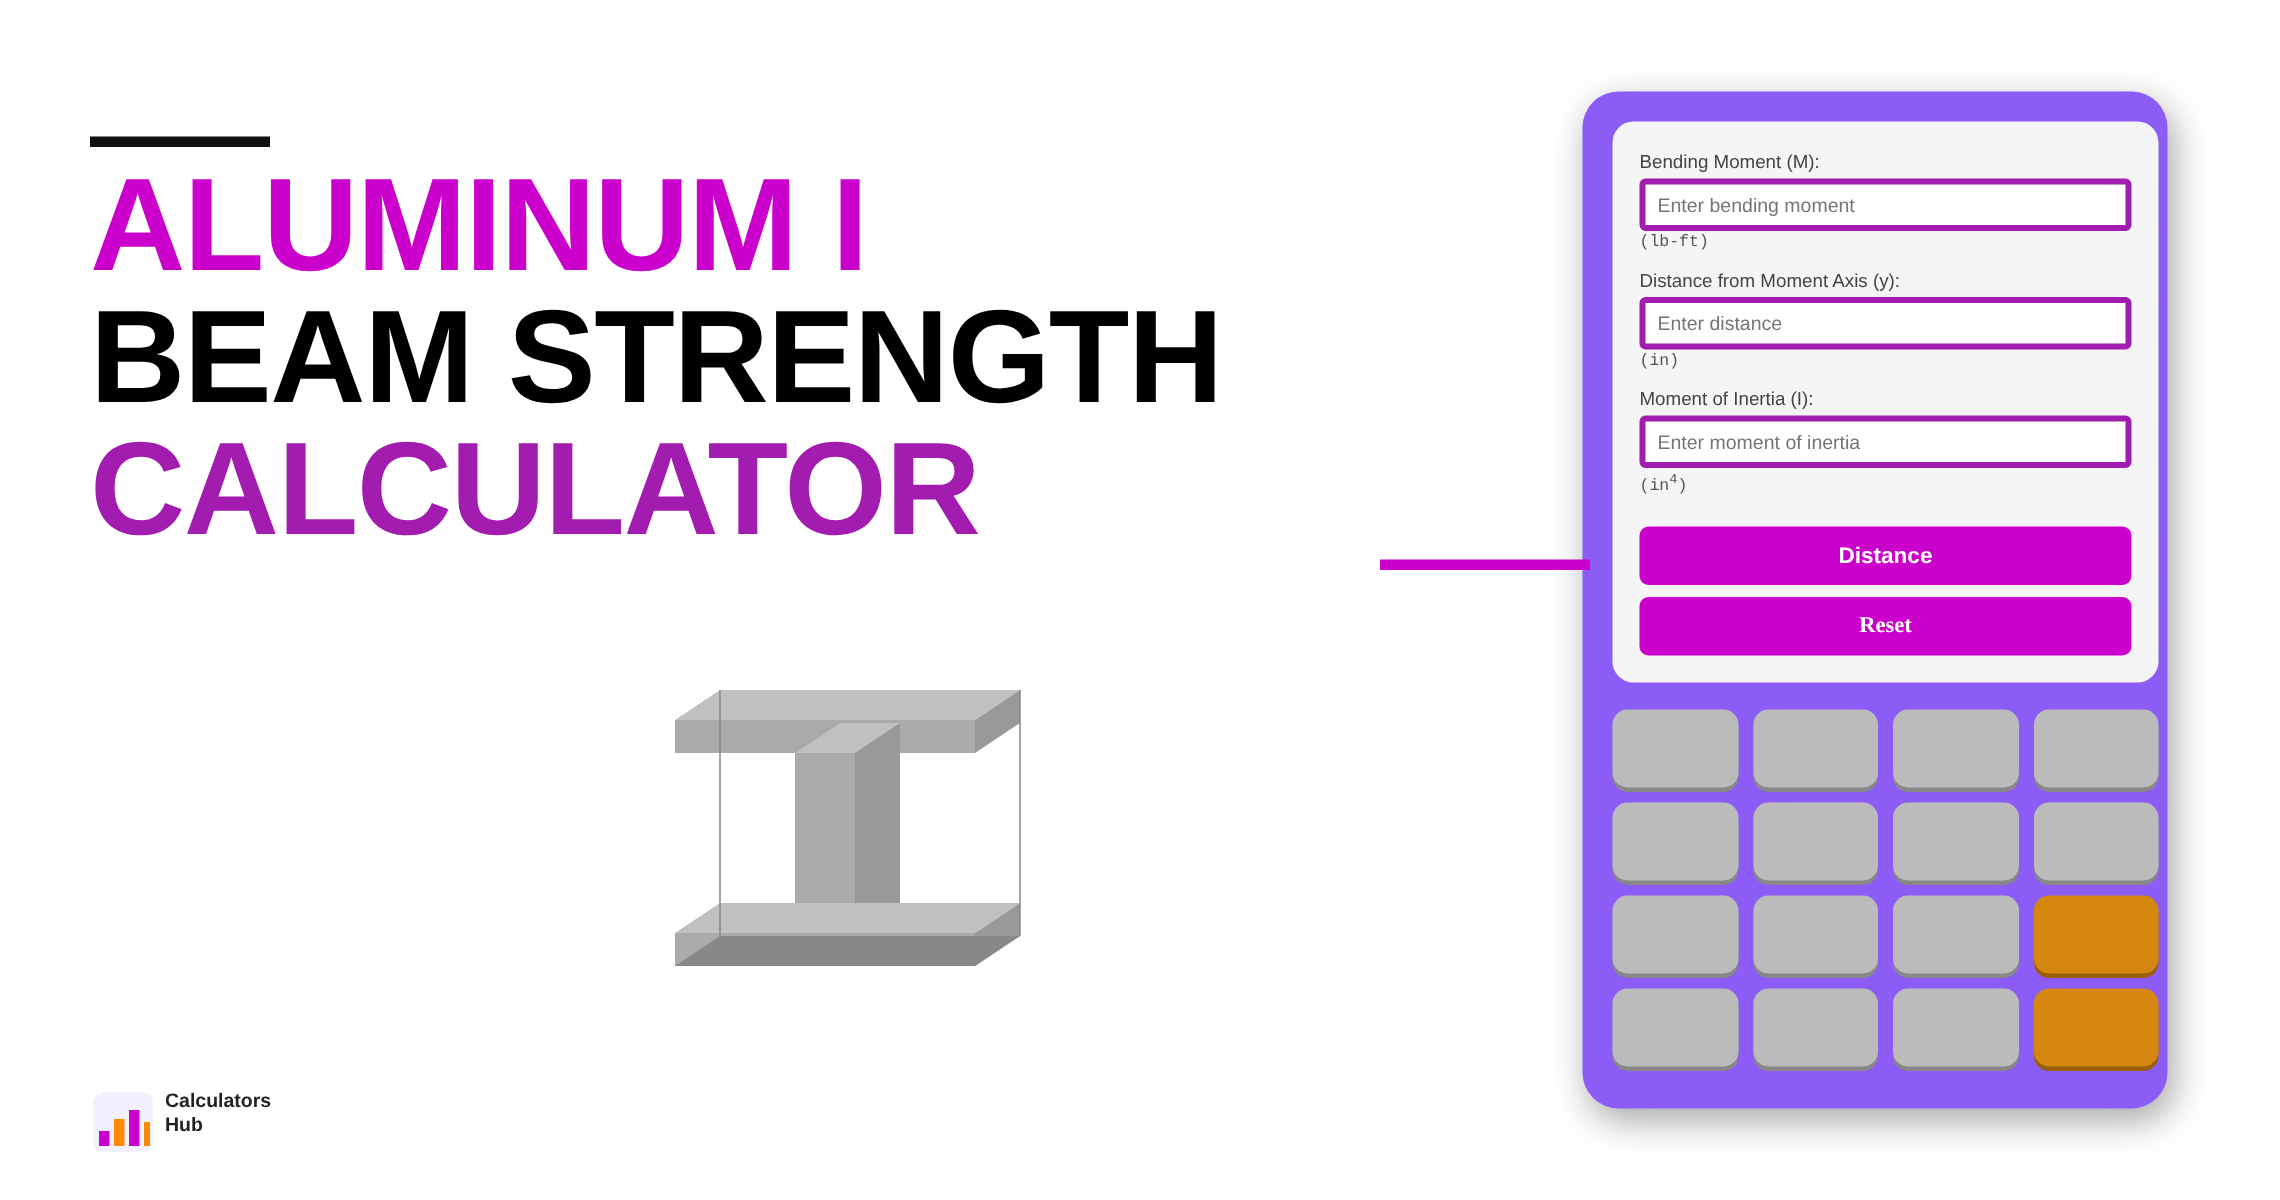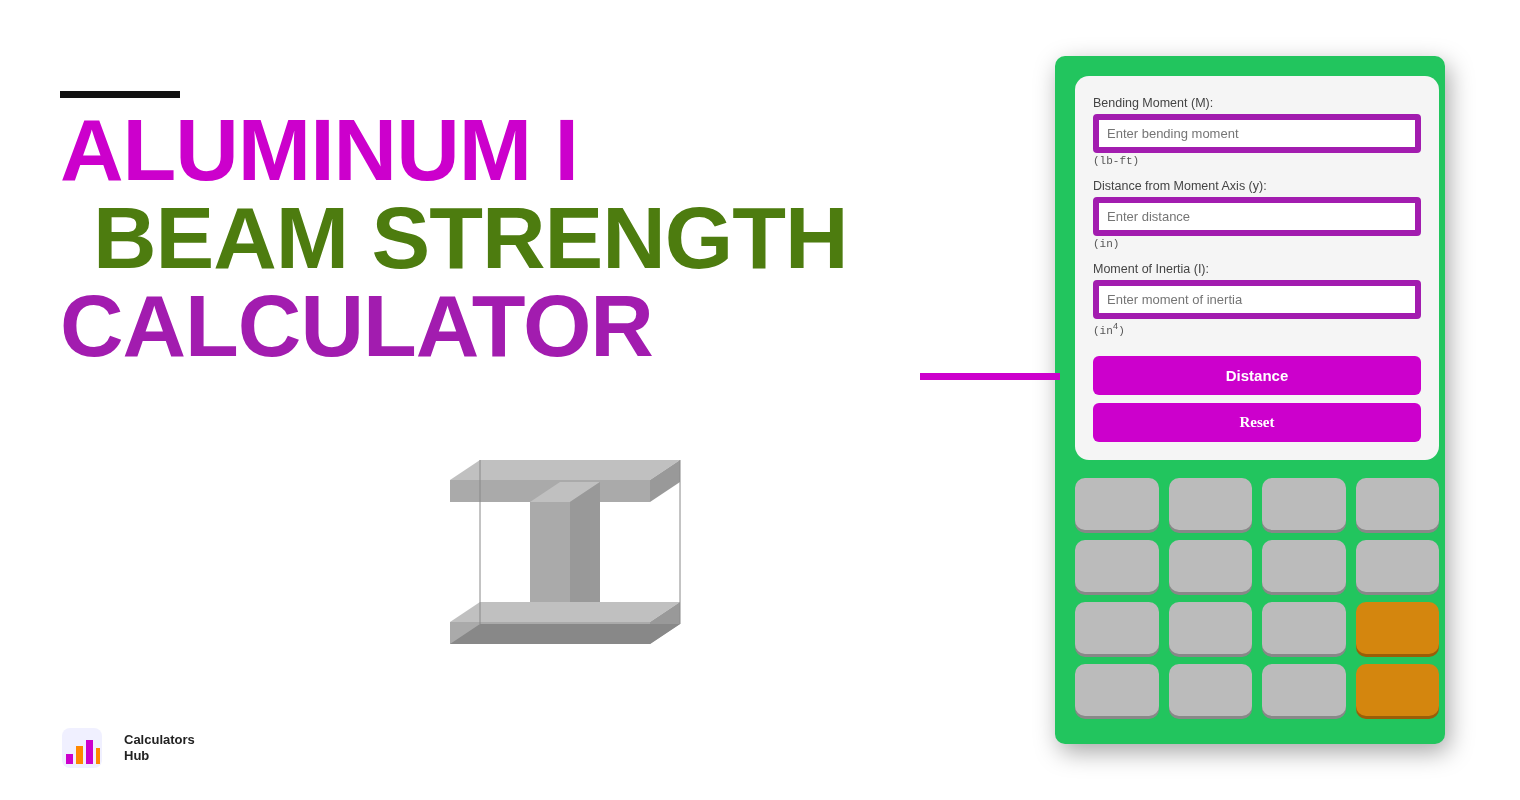--- a/index.html
+++ b/index.html
@@ -39,25 +39,24 @@
       font-weight: 900;
       color: #cc00cc;
       line-height: 1;
       letter-spacing: -1px;
       text-transform: uppercase;
     }
 
     .title-line2 {
       font-size: 88px;
       font-weight: 900;
-      color: #4d7c0f;
+      color: #000000;
       line-height: 1;
       letter-spacing: -1px;
       text-transform: uppercase;
-      margin-left: 33px;
     }
 
     .title-line3 {
       font-size: 88px;
       font-weight: 900;
       color: #a21caf;
       line-height: 1;
       letter-spacing: -1px;
       text-transform: uppercase;
       position: relative;
@@ -85,22 +84,22 @@
       width: 320px;
       height: 310px;
     }
 
     
     .logo {
       position: absolute;
       bottom: 30px;
       left: 60px;
       display: flex;
-      align-items: center;
-      gap: 20px;
+      align-items: flex-start;
+      gap: 6px;
     }
 
     .logo-icon {
       width: 44px;
       height: 44px;
     }
 
     .logo-text {
       display: flex;
       flex-direction: column;
@@ -113,22 +112,22 @@
     
     .right-section {
       width: 420px;
       display: flex;
       align-items: center;
       justify-content: center;
     }
 
     .calculator {
       width: 390px;
-      background: #22c55e;
-      border-radius: 10px;
+      background: #8b5cf6;
+      border-radius: 24px;
       padding: 20px 6px 28px 20px;
       box-shadow: 4px 8px 24px rgba(0,0,0,0.35);
     }
 
     .calculator-screen {
       background: #f5f5f5;
       border-radius: 14px;
       padding: 20px 18px 18px 18px;
       margin-bottom: 18px;
     }
@@ -139,21 +138,21 @@
 
     .field-label {
       font-size: 12.5px;
       color: #444;
       margin-bottom: 4px;
       display: block;
     }
 
     .field-input {
       width: 100%;
-      border: 6px solid #a21caf;
+      border: 4px solid #a21caf;
       border-radius: 4px;
       padding: 6px 8px;
       font-size: 13px;
       color: #888;
       background: white;
       outline: none;
     }
 
     .field-unit {
       font-size: 11px;

